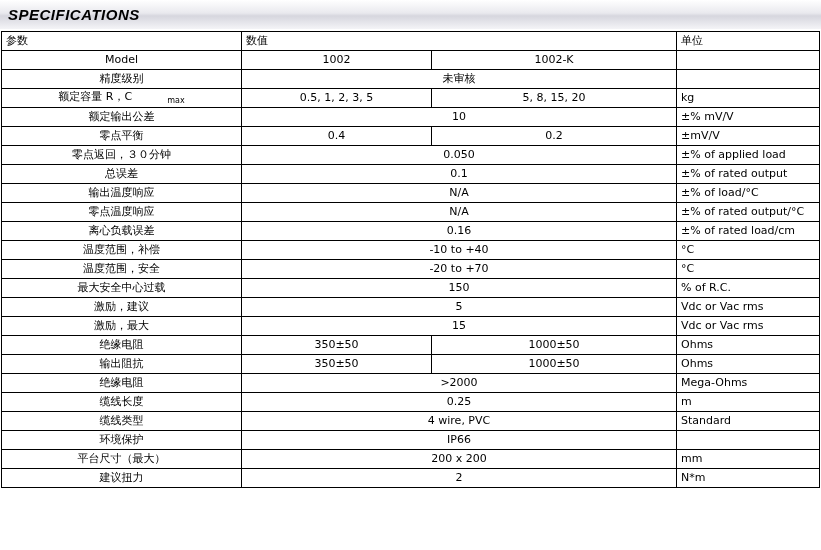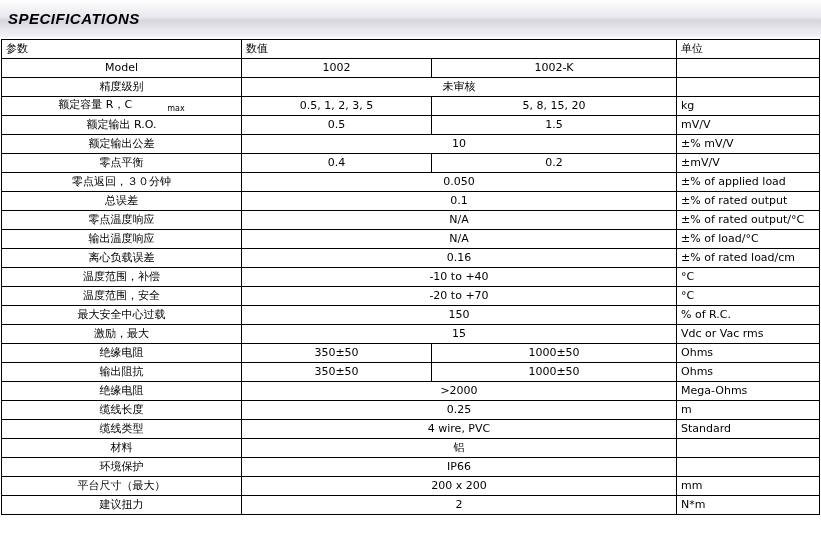--- a/index.html
+++ b/index.html
@@ -14,21 +14,21 @@
     color: #000000;
     overflow: hidden;
   }
   .page {
     width: 821px;
     height: 550px;
     position: relative;
     box-sizing: border-box;
   }
   .title-bar {
-    height: 38px;
+    height: 30px;
     background: linear-gradient(to bottom, #ffffff 0%, #e9e9ee 45%, #d6d6de 55%, #f4f4f7 100%);
     display: flex;
     align-items: center;
     padding-left: 8px;
     box-sizing: border-box;
     border-bottom: 1px solid #ffffff;
   }
   .title-bar .title {
     font-size: 15px;
     font-weight: bold;
@@ -110,26 +110,20 @@
           <td class="val cn" colspan="2">未审核</td>
           <td class="unit cn"></td>
         </tr>
         <tr>
           <td class="param cn">额定容量 R，C<span class="sub">max</span></td>
           <td class="val cn">0.5, 1, 2, 3, 5</td>
           <td class="val cn">5, 8, 15, 20</td>
           <td class="unit cn">kg</td>
         </tr>
         <tr>
-          <td class="param cn">额定输出 R.O.</td>
-          <td class="val cn">0.5</td>
-          <td class="val cn">1.5</td>
-          <td class="unit cn">mV/V</td>
-        </tr>
-        <tr>
           <td class="param cn">额定输出公差</td>
           <td class="val cn" colspan="2">10</td>
           <td class="unit cn">±% mV/V</td>
         </tr>
         <tr>
           <td class="param cn">零点平衡</td>
           <td class="val cn">0.4</td>
           <td class="val cn">0.2</td>
           <td class="unit cn">±mV/V</td>
         </tr>
@@ -137,48 +131,53 @@
           <td class="param cn">零点返回，３０分钟</td>
           <td class="val cn" colspan="2">0.050</td>
           <td class="unit cn">±% of applied load</td>
         </tr>
         <tr>
           <td class="param cn">总误差</td>
           <td class="val cn" colspan="2">0.1</td>
           <td class="unit cn">±% of rated output</td>
         </tr>
         <tr>
+          <td class="param cn">输出温度响应</td>
+          <td class="val cn" colspan="2">N/A</td>
+          <td class="unit cn">±% of load/°C</td>
+        </tr>
+        <tr>
           <td class="param cn">零点温度响应</td>
           <td class="val cn" colspan="2">N/A</td>
           <td class="unit cn">±% of rated output/°C</td>
         </tr>
         <tr>
-          <td class="param cn">输出温度响应</td>
-          <td class="val cn" colspan="2">N/A</td>
-          <td class="unit cn">±% of load/°C</td>
-        </tr>
-        <tr>
           <td class="param cn">离心负载误差</td>
           <td class="val cn" colspan="2">0.16</td>
           <td class="unit cn">±% of rated load/cm</td>
         </tr>
         <tr>
           <td class="param cn">温度范围，补偿</td>
           <td class="val cn" colspan="2">-10 to +40</td>
           <td class="unit cn">°C</td>
         </tr>
         <tr>
           <td class="param cn">温度范围，安全</td>
           <td class="val cn" colspan="2">-20 to +70</td>
           <td class="unit cn">°C</td>
         </tr>
         <tr>
           <td class="param cn">最大安全中心过载</td>
           <td class="val cn" colspan="2">150</td>
           <td class="unit cn">% of R.C.</td>
+        </tr>
+        <tr>
+          <td class="param cn">激励，建议</td>
+          <td class="val cn" colspan="2">5</td>
+          <td class="unit cn">Vdc or Vac rms</td>
         </tr>
         <tr>
           <td class="param cn">激励，最大</td>
           <td class="val cn" colspan="2">15</td>
           <td class="unit cn">Vdc or Vac rms</td>
         </tr>
         <tr>
           <td class="param cn">绝缘电阻</td>
           <td class="val cn">350±50</td>
           <td class="val cn">1000±50</td>
@@ -199,25 +198,20 @@
           <td class="param cn">缆线长度</td>
           <td class="val cn" colspan="2">0.25</td>
           <td class="unit cn">m</td>
         </tr>
         <tr>
           <td class="param cn">缆线类型</td>
           <td class="val cn" colspan="2">4 wire, PVC</td>
           <td class="unit cn">Standard</td>
         </tr>
         <tr>
-          <td class="param cn">材料</td>
-          <td class="val cn" colspan="2">铝</td>
-          <td class="unit cn"></td>
-        </tr>
-        <tr>
           <td class="param cn">环境保护</td>
           <td class="val cn" colspan="2">IP66</td>
           <td class="unit cn"></td>
         </tr>
         <tr>
           <td class="param cn">平台尺寸（最大）</td>
           <td class="val cn" colspan="2">200 x 200</td>
           <td class="unit cn">mm</td>
         </tr>
         <tr>

